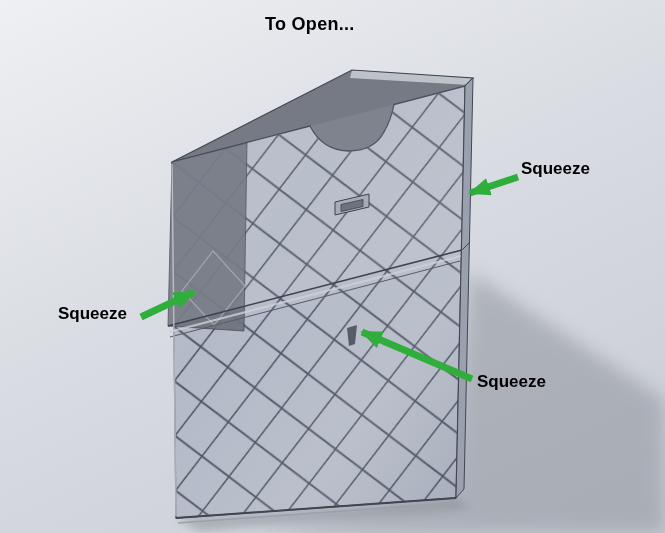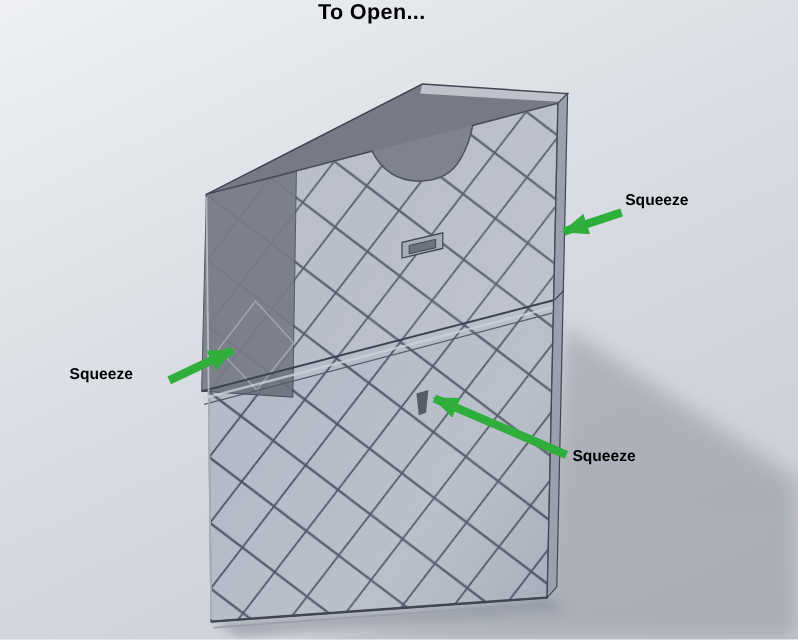--- a/index.html
+++ b/index.html
@@ -11,22 +11,22 @@
     background:linear-gradient(155deg, var(--bg-top,#eef0f3) 0%, #d9dce2 45%, var(--bg-bottom,#c7cbd3) 100%);
   }
   .viewport svg{position:absolute;left:0;top:0;}
   .overlay-text{
     position:absolute;
     color:var(--label-text,#000);
     font-weight:bold;
     white-space:nowrap;
     user-select:none;
   }
-  .title{left:265px;top:0;font-size:18px;letter-spacing:.3px;}
-  .label{font-size:13px;}
+  .title{left:265px;top:14px;font-size:18px;letter-spacing:.3px;}
+  .label{font-size:17px;}
   .label-right{left:521px;top:159px;}
   .label-left{left:58px;top:304px;}
   .label-bottom{left:477px;top:372px;}
 </style>
 </head>
 <body>
 
 <div class="viewport">
 
   <svg width="665" height="533" viewBox="0 0 665 533">

